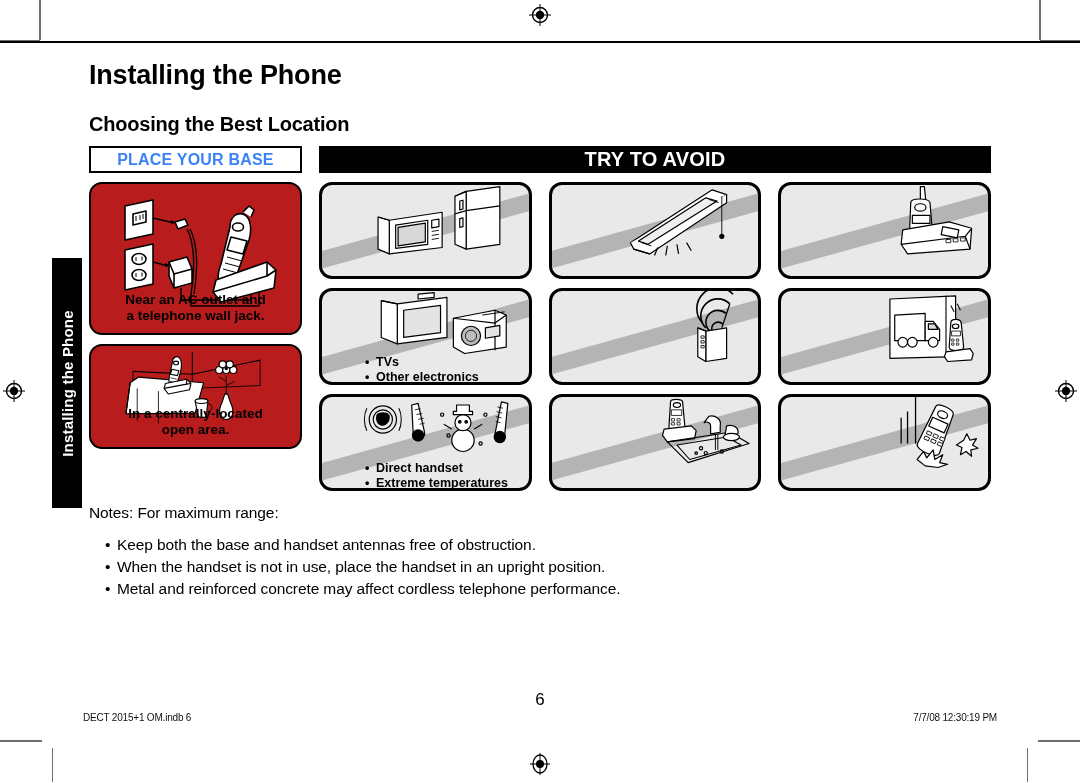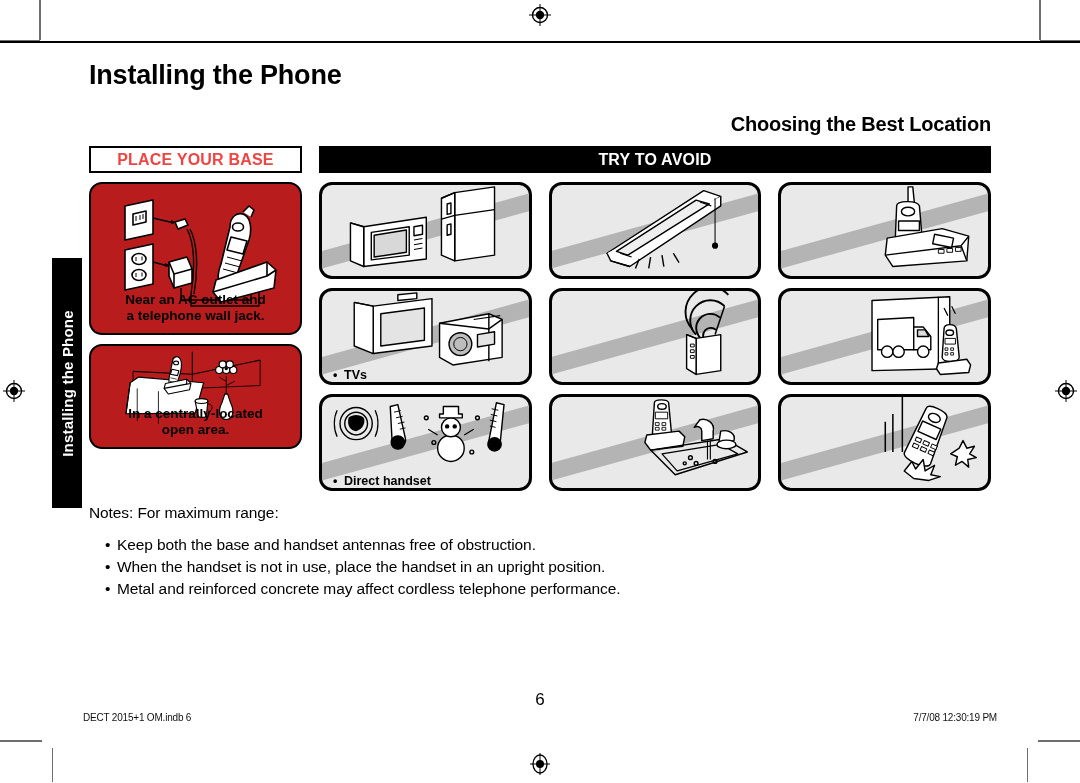--- a/index.html
+++ b/index.html
@@ -63,21 +63,20 @@
     font-size: 27px;
     font-weight: bold;
     margin: 0 0 22px 0;
     letter-spacing: -.2px;
   }
   h2.section-title {
     font-size: 20px;
     font-weight: bold;
     margin: 0 0 10px 0;
     letter-spacing: -.2px;
-    text-align: right;
   }
   p.intro {
     font-size: 15.5px;
     margin: 0 0 12px 0;
     letter-spacing: -.1px;
   }
 
   
   .banners {
     display: flex;
@@ -86,33 +85,33 @@
     height: 27px;
   }
   .banner-left {
     width: 213px;
     border: 2px solid #000;
     box-sizing: border-box;
     display: flex;
     align-items: center;
     justify-content: center;
     background: #fff;
-    color: #ef4444;
+    color: #3b82f6;
     font-size: 16px;
     font-weight: bold;
     letter-spacing: .2px;
   }
   .banner-right {
     flex: 1;
     background: #000;
     color: #fff;
     display: flex;
     align-items: center;
     justify-content: center;
-    font-size: 16px;
+    font-size: 20px;
     font-weight: bold;
     letter-spacing: .2px;
   }
 
   
   .grid {
     display: flex;
     gap: 17px;
     margin-top: 9px;
   }
@@ -141,20 +140,21 @@
     box-sizing: border-box;
     overflow: hidden;
     background: #b91c1c;
   }
   .panel.good { height: 153px; }
   .panel.good.second { height: 105px; }
   .panel.avoid {
     height: 97px;
     background: #e9e9e9;
     border-width: 3px;
+    padding-left: 32px;
   }
   
   .panel.avoid::before {
     content: "";
     position: absolute;
     left: -20%;
     top: 50%;
     width: 140%;
     height: 17px;
     background: #b4b4b4;

